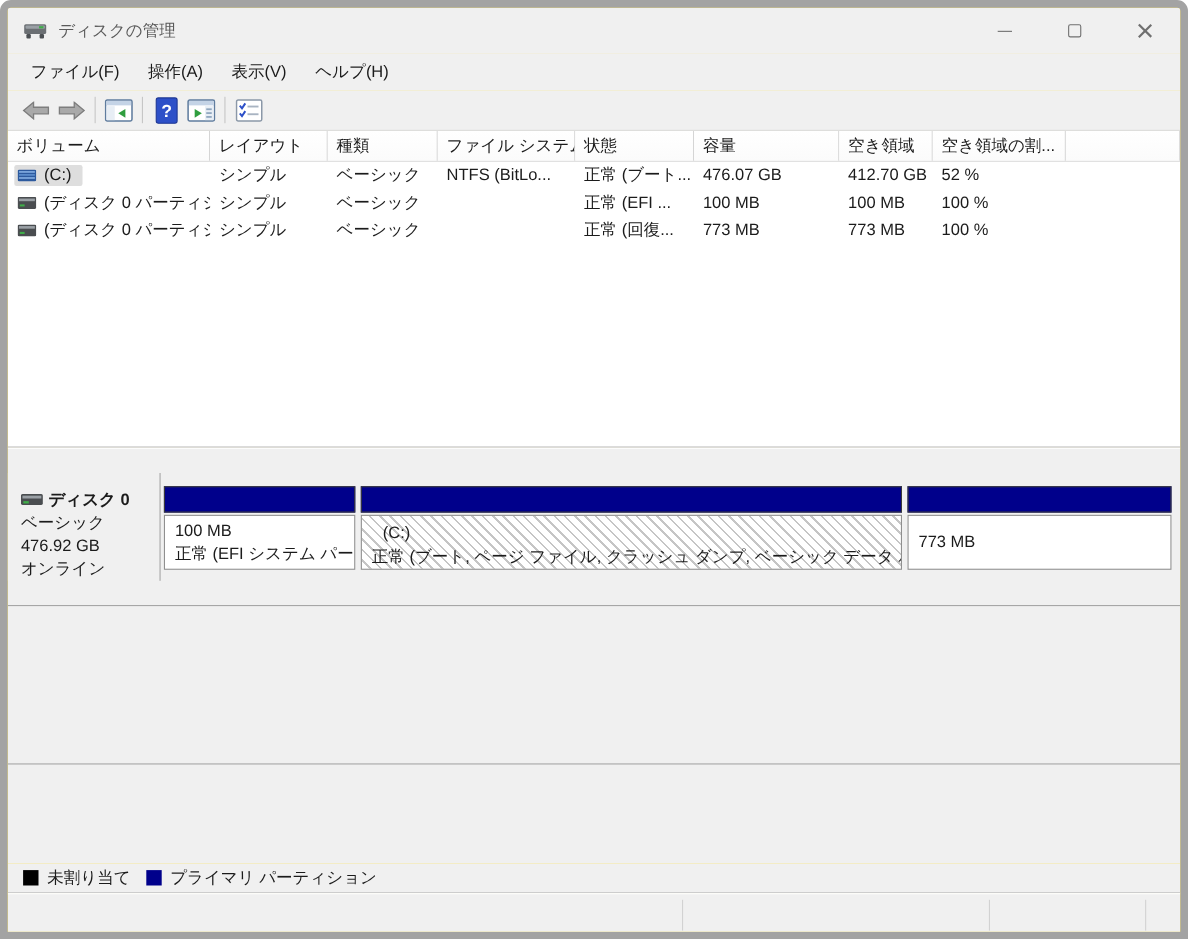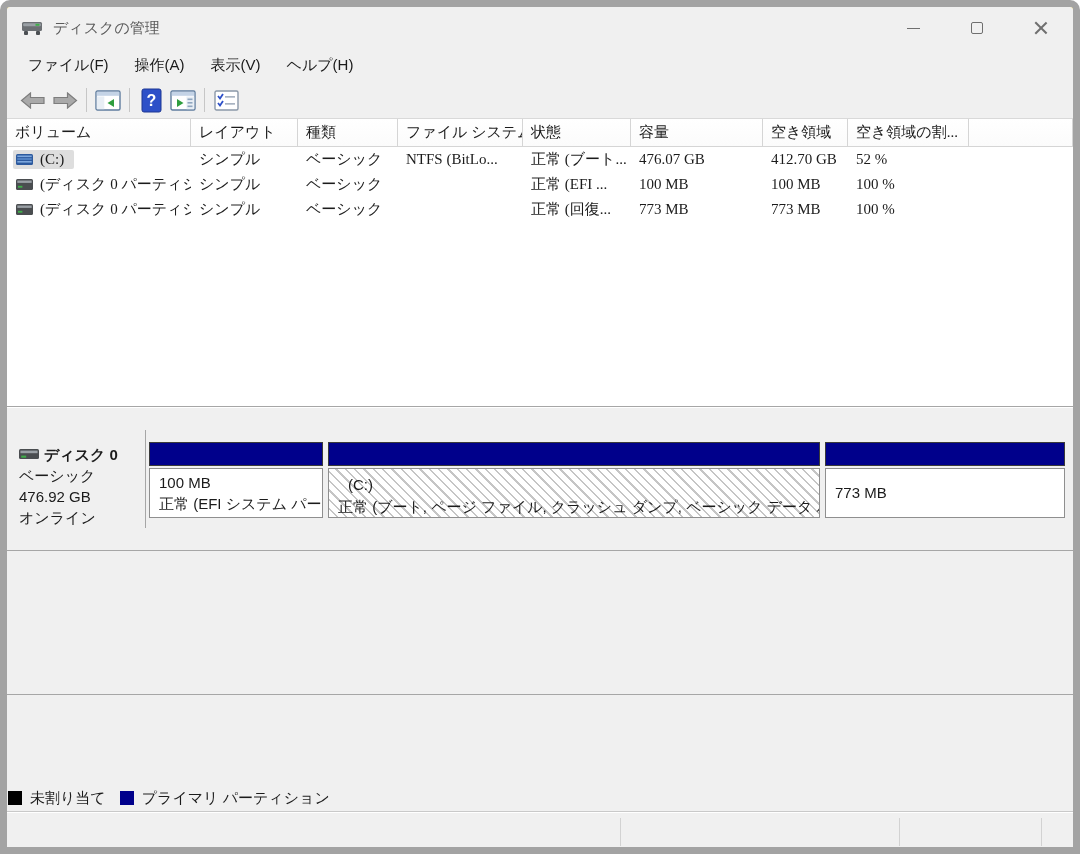--- a/index.html
+++ b/index.html
@@ -28,21 +28,21 @@
   .menu-item { padding:4px 13px; border-radius:3px; }
 
   
   .toolbar { height:37px; display:flex; align-items:center; padding-left:10px; background:#f0f0f0;
     border-bottom:1px solid #d9d9d9; }
   .tb-btn { width:32px; height:30px; display:flex; align-items:center; justify-content:center; }
   .tb-sep { width:1px; height:24px; background:#c6c6c6; margin:0 5px; }
 
   
   .volume-list { background:#ffffff; height:288px; border-bottom:1px solid #a6a6a6; overflow:hidden; }
-  .lv-grid { display:grid; grid-template-columns:184px 107px 100px 125px 108px 132px 85px 121px 1fr;font-family:Liberation Serif, serif; }
+  .lv-grid { display:grid; grid-template-columns:184px 107px 100px 125px 108px 132px 85px 121px 1fr; }
   .lv-header { height:28px; background:#ffffff; border-bottom:1px solid #d5d5d5; }
   .lv-hcell { display:flex; align-items:center; padding-left:8px; font-size:15px; color:#1b1b1b;
     border-right:1px solid #d5d5d5; background:linear-gradient(#ffffff,#fbfbfb); white-space:nowrap; overflow:hidden; }
   .lv-row { height:25px; }
   .lv-cell { display:flex; align-items:center; padding-left:8px; font-size:15px; color:#1b1b1b;
     white-space:nowrap; overflow:hidden; }
   .vol-first { padding-left:6px; }
   .vol-hl { display:flex; align-items:center; background:#dedede; border-radius:2px; padding:1px 10px 1px 3px; }
   .vol-hl.plain { background:transparent; padding:1px 10px 1px 3px; }
   .disk-ico { width:17px; height:11px; margin-right:7px; flex:none; }
@@ -62,21 +62,21 @@
     font-size:15px; color:#1b1b1b; line-height:21.5px; overflow:hidden; white-space:nowrap; }
   .part-0 { width:174px; } .part-1 { width:492px; } .part-2 { flex:1; }
   .body-center { display:flex; flex-direction:column; justify-content:center; padding:0 9px; }
   .body-top { padding:5px 9px 0 9px; }
   .hatch { background-image:repeating-linear-gradient(45deg, rgba(150,150,150,0.0) 0 5px,
     rgba(150,150,150,0.55) 5px 6.6px); }
   .c-label { padding-left:10px; }
   .filler { height:91px; }
 
   
-  .legend { height:27px; display:flex; align-items:center; padding-left:1px; background:#f0f0f0;
+  .legend { height:27px; display:flex; align-items:center; padding-left:14px; background:#f0f0f0;
     border-bottom:1px solid #c9c9c9; font-size:15px; color:#1b1b1b; }
   .swatch { width:14px; height:14px; margin-right:8px; flex:none; }
   .legend .lbl { margin-right:14px; }
 
   
   .statusbar { position:relative; height:41px; background:#f0f0f0; border-top:1px solid #ffffff; }
   .sb-cells { position:absolute; top:5px; left:3px; right:3px; bottom:7px; display:flex; }
   .sb-cell { border-right:1px solid #d2d2d2; }
   .sb-c0 { width:611px; } .sb-c1 { width:279px; } .sb-c2 { width:142px; } .sb-c3 { flex:1; border-right:none; }
   .taskbar-peek { position:absolute; bottom:0; left:740px; width:320px; height:3px; background:#1b2a52; }

